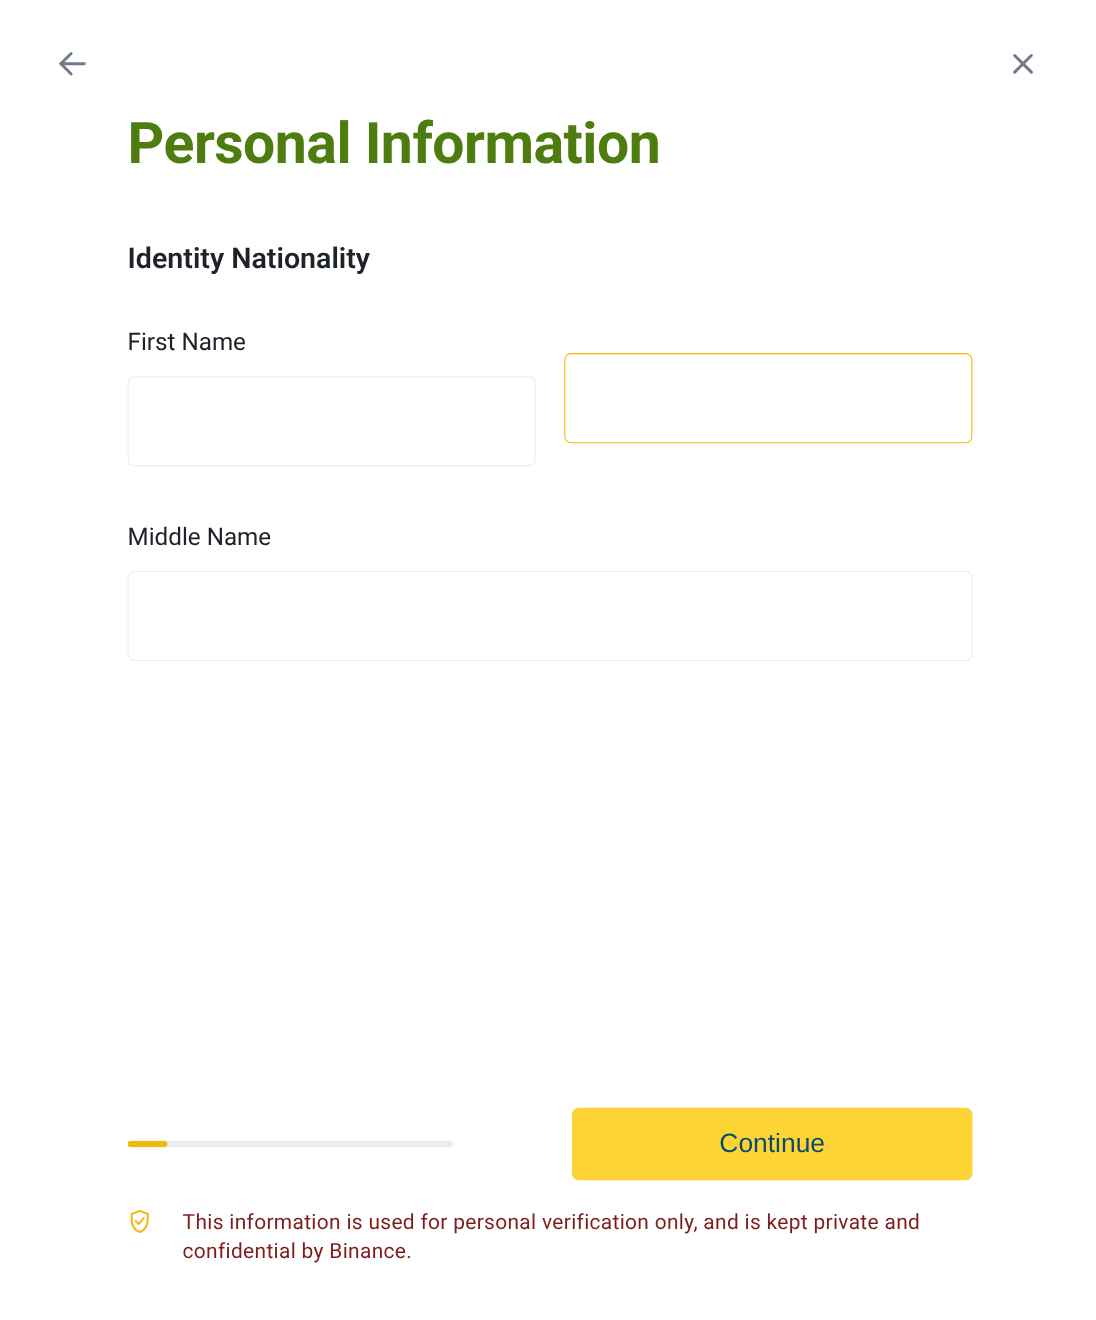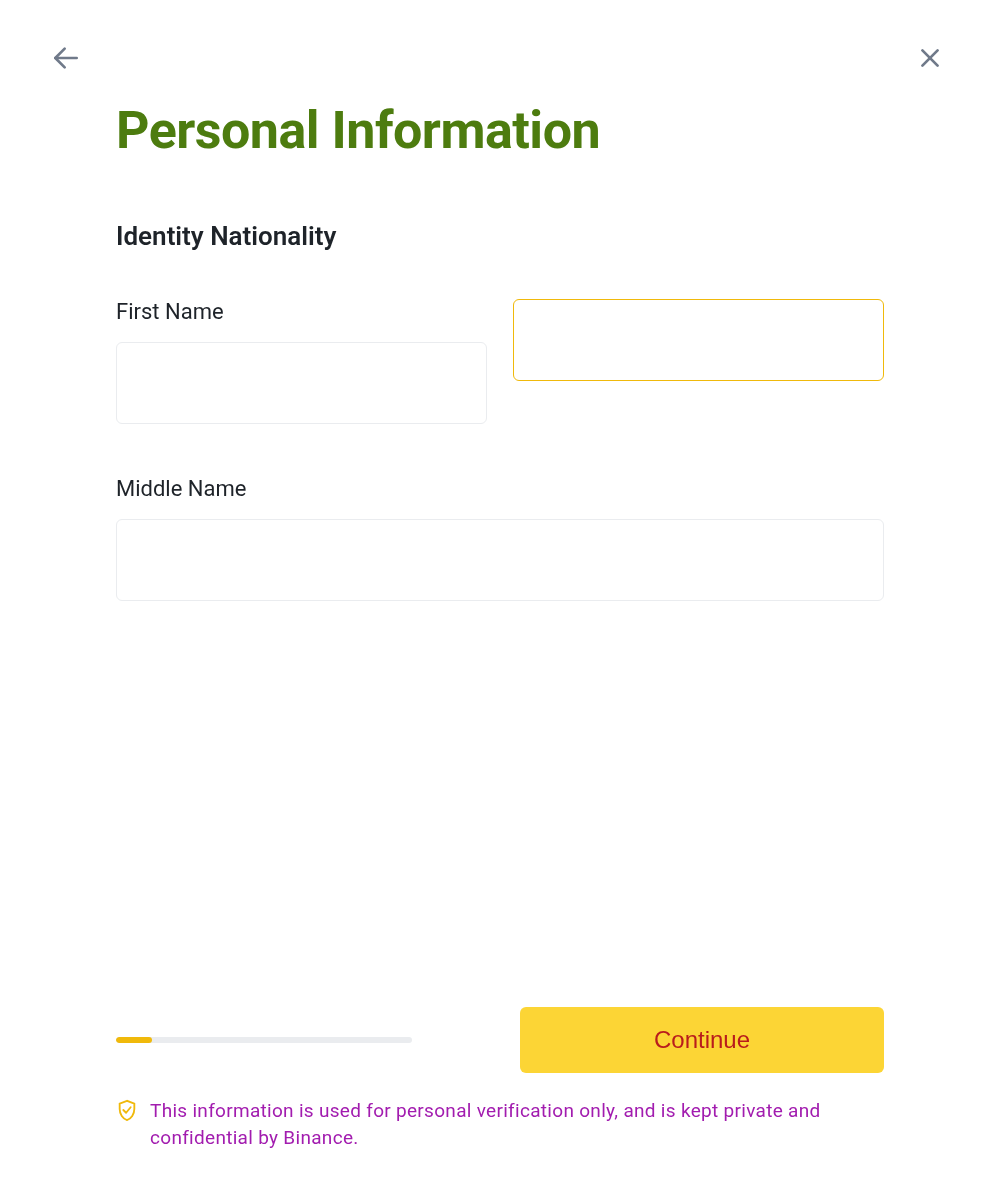--- a/index.html
+++ b/index.html
@@ -119,20 +119,21 @@
     }
     .dropdown-caret svg {
       width: 18px;
       height: 18px;
       fill: #707a8a;
     }
     .form-row {
       display: flex;
       gap: 26px;
       margin-bottom: 52px;
+      align-items: center;
     }
     .form-col {
       flex: 1;
     }
     .text-input {
       width: 100%;
       height: 82px;
       border: 1px solid #eaecef;
       border-radius: 6px;
       padding: 0 20px;
@@ -197,43 +198,44 @@
       border-radius: 3px;
     }
     .continue-button {
       width: 364px;
       height: 66px;
       background: #fcd535;
       border: none;
       border-radius: 6px;
       font-size: 24px;
       font-weight: 500;
-      color: #b91c1c;
+      color: #0c4a6e;
       cursor: pointer;
     }
     .disclaimer-row {
       display: flex;
       align-items: flex-start;
       gap: 12px;
     }
     .shield-icon {
       width: 22px;
       height: 22px;
       flex-shrink: 0;
       margin-top: 2px;
     }
     .shield-icon svg {
       width: 22px;
       height: 22px;
     }
     .disclaimer-text {
       font-size: 19px;
-      color: #a21caf;
+      color: #7f1d1d;
       line-height: 1.45;
       letter-spacing: 0.3px;
+      margin-left: 16px;
     }
   </style>
 </head>
 <body>
 
 <div class="outer-container">
 
   <div class="back-arrow">
     <svg viewBox="0 0 24 24">
       <line x1="20" y1="12" x2="4" y2="12" stroke-linecap="round"></line>

